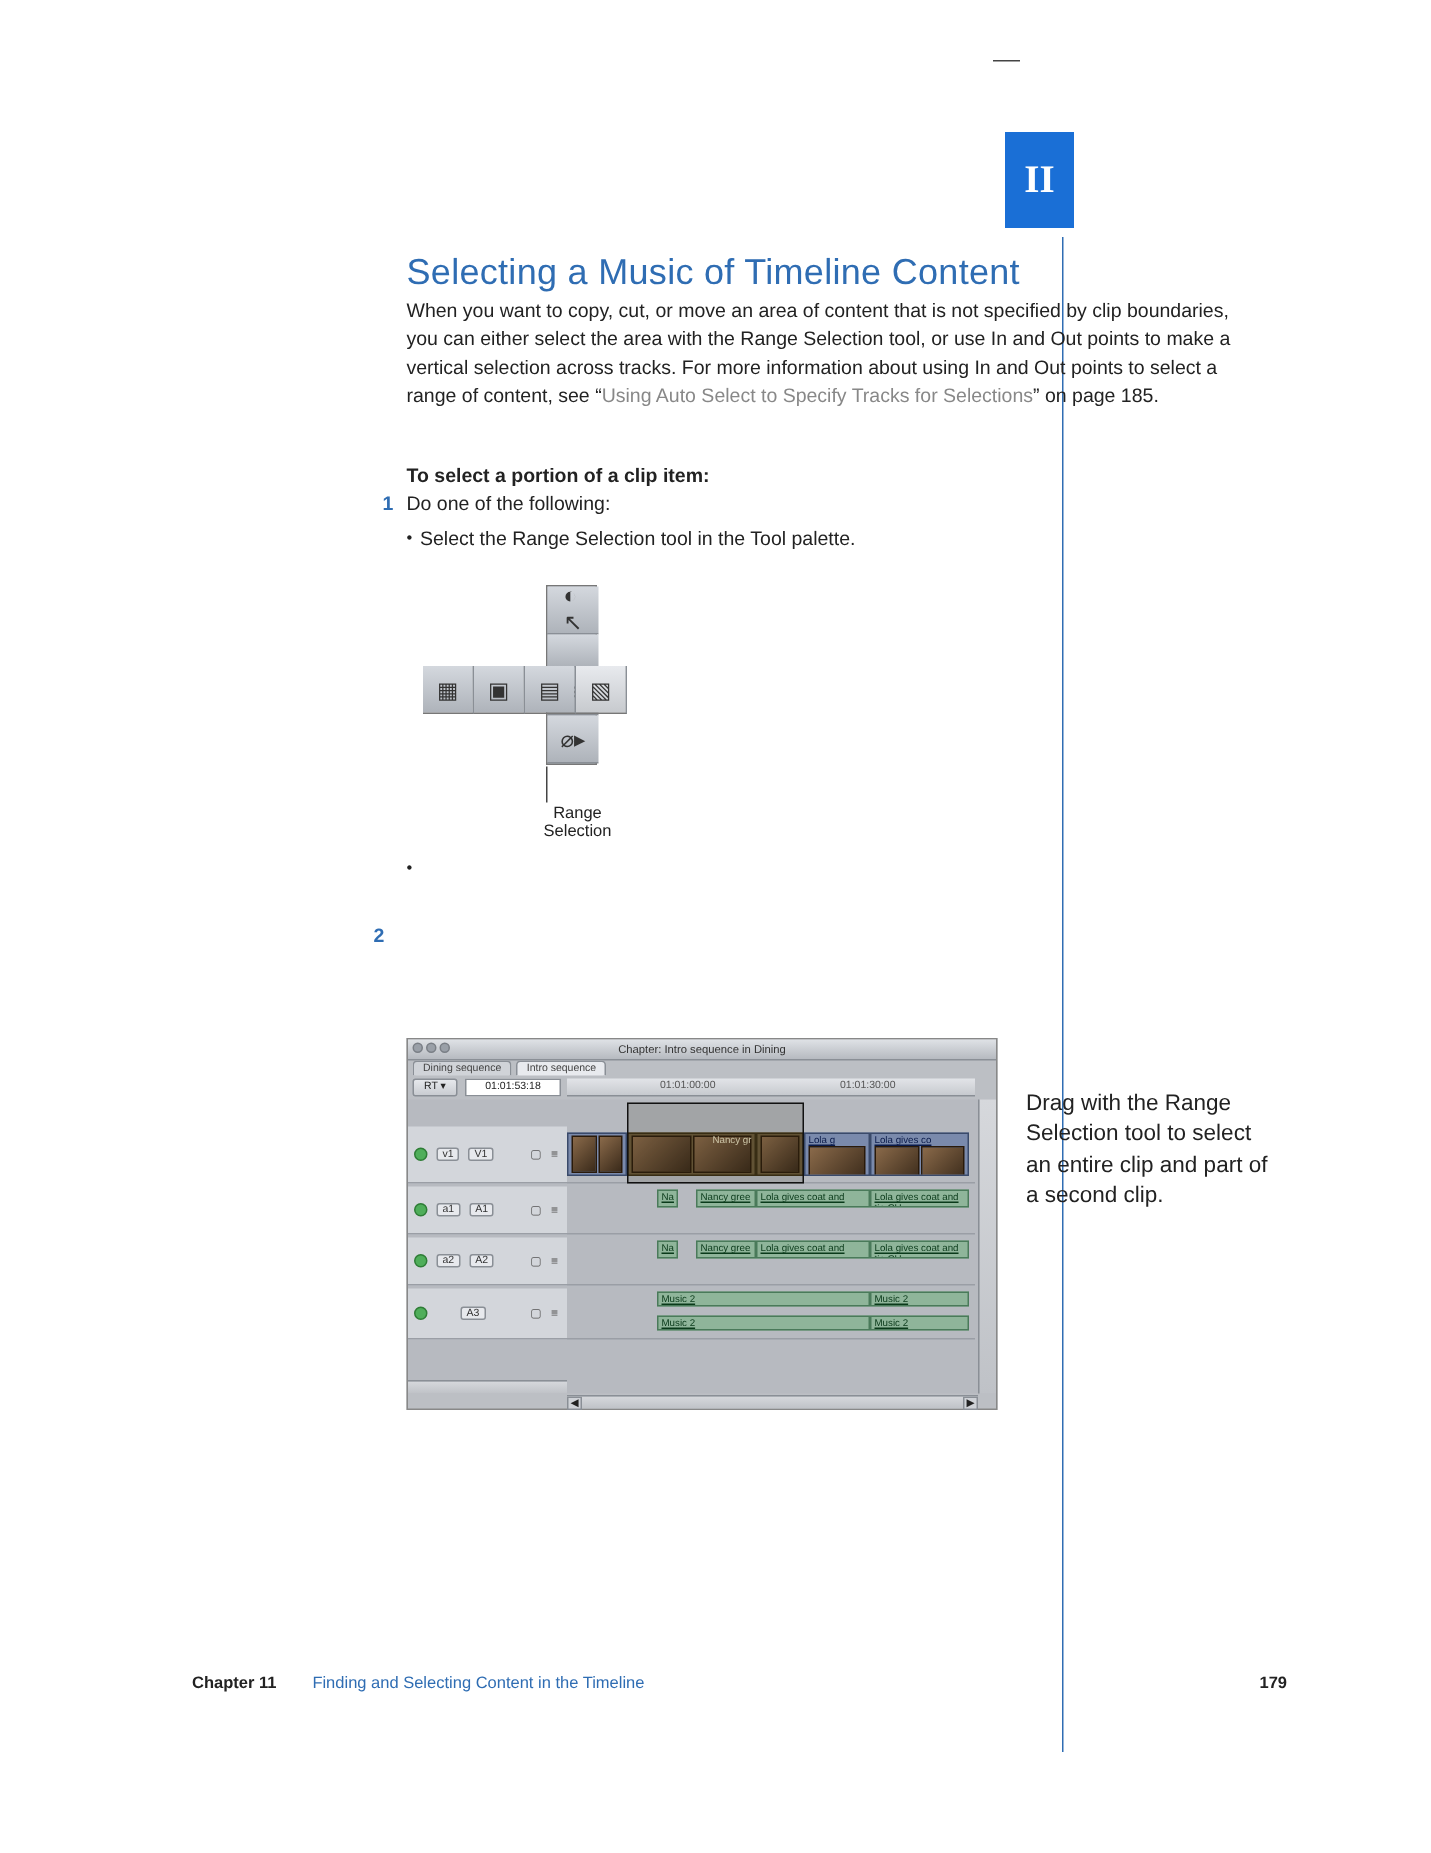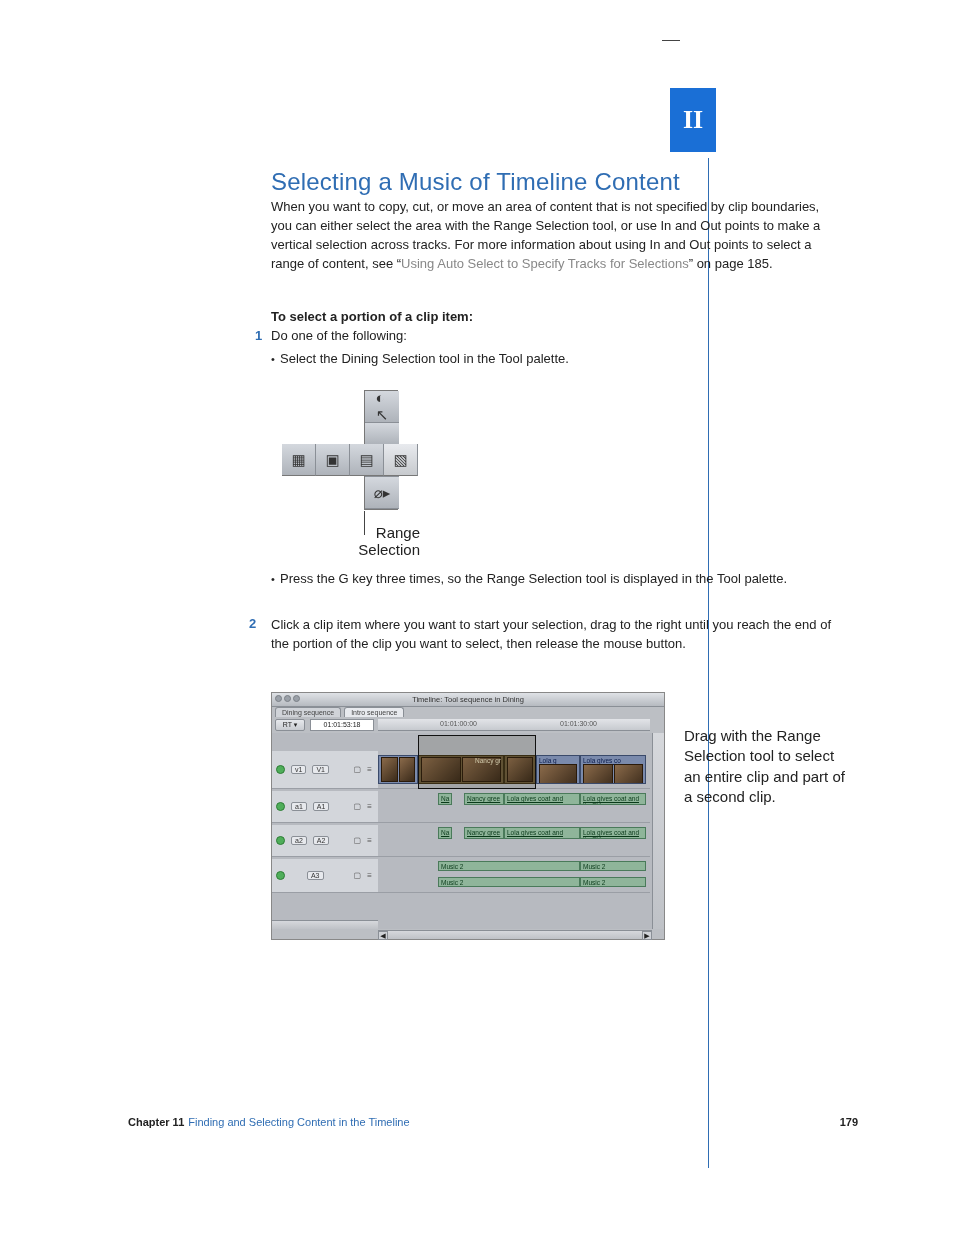--- a/index.html
+++ b/index.html
@@ -20,21 +20,21 @@
   .bullet2 .bullet-dot { left: -9px; }
   .step2-num { left: 249px; top: 616px; }
   .step2-text { position: absolute; left: 271px; top: 616px; width: 560px; font-size: 13px; line-height: 1.45; }
 
   
   .fig1 { position: absolute; left: 282px; top: 390px; width: 120px; height: 150px; }
   .tool-col { position: absolute; left: 82px; top: 0; width: 34px; background: #b8bdc4; border: 1px solid #777; }
   .tool-cell { width: 34px; height: 32px; border-bottom: 1px solid #8a8f96; display:flex; align-items:center; justify-content:center; background:linear-gradient(#d4d8de,#aeb3ba); font-size:15px; color:#333; }
   .tool-row { position: absolute; left: 0; top: 54px; display:flex; }
   .tool-row .tool-cell { border-right:1px solid #8a8f96; border-bottom:1px solid #777; }
-  .fig1-caption { position: absolute; left: 68px; top: 134px; font-size: 15px; text-align: right; width: 70px; }
+  .fig1-caption { position: absolute; left: 68px; top: 146px; font-size: 11px; text-align: center; width: 70px; }
   .lead-line1 { position: absolute; left: 82px; top: 121px; width:1px; height:24px; background:#444; }
 
   
   .fig2 { position: absolute; left: 271px; top: 692px; width: 394px; height: 248px; background: #bcbfc4; border:1px solid #888; font-size: 7px; color:#222; }
   .tl-title { position:absolute; top:0; left:0; right:0; height:14px; background:linear-gradient(#dfe2e6,#b6bac0); text-align:center; font-size:7.5px; line-height:14px; color:#333; border-bottom:1px solid #8a8f96; }
   .tl-dots { position:absolute; left:3px; top:2px; display:flex; gap:2px; }
   .tl-dot { width:7px; height:7px; border-radius:50%; background:#9aa0a8; border:1px solid #7a7f86; }
   .tl-tabs { position:absolute; top:14px; left:3px; display:flex; gap:3px; }
   .tl-tab { background:#d0d3d8; border:1px solid #8a8f96; border-bottom:none; padding:1px 6px; border-radius:3px 3px 0 0; color:#444; }
   .tl-tab.active { background:#e8eaee; }
@@ -66,21 +66,21 @@
   .lead-line2 { position:absolute; top:40px; left:662px; width:18px; height:1px; background:#444; }
   .fig2-caption { position: absolute; left: 684px; top: 726px; width: 170px; font-size: 15px; line-height: 1.35; }
   .sbar-r { position:absolute; right:0; top:40px; bottom:10px; width:12px; background:linear-gradient(#d6d8dc,#bfc2c7); border-left:1px solid #8a8f96; }
   .sbar-b { position:absolute; left:106px; right:12px; bottom:0; height:9px; background:linear-gradient(#d6d8dc,#bfc2c7); border-top:1px solid #8a8f96; }
   .sbar-b .harrow { position:absolute; top:0; width:10px; height:9px; background:#cfd2d7; text-align:center; line-height:8px; font-size:7px; border:1px solid #8a8f96;}
   .btm-ctrl { position:absolute; left:0; bottom:0; width:106px; height:9px; background:linear-gradient(#d6d8dc,#bfc2c7); border-top:1px solid #8a8f96; }
 
   
   .footer { position:absolute; left:128px; bottom:107px; width:730px; font-size:11px; display:flex;text-align:center; }
   .footer .chap { font-weight:700; color:#222; }
-  .footer .chtitle { color:#2f6db3; margin-left:4px; }
+  .footer .chtitle { color:#2f6db3; margin-left:24px; }
   .footer .pno { margin-left:auto; font-weight:700; color:#222; }
   .side-rule { position:absolute; right:95px; top:158px; width:1px; height:1010px; background:#2f6db3; }
 </style>
 </head>
 <body>
 
 <div class="page">
   <div class="side-rule"></div>
   <div class="tab">II</div>
 
@@ -90,21 +90,21 @@
     <span>When you want to copy, cut, or move an area of content that is not specified by clip boundaries, you can either select the area with the Range Selection tool, or use In and Out points to make a vertical selection across tracks. For more information about using In and Out points to select a range of content, see “</span><span class="xref">Using Auto Select to Specify Tracks for Selections</span><span>” on page 185.</span>
   </div>
 
   <div class="bold-line">To select a portion of a clip item:</div>
 
   <div class="step-num step1-num">1</div>
   <div class="step1-text">Do one of the following:</div>
 
   <div class="bullet1">
     <span class="bullet-dot">•</span>
-    <span>Select the Dining Selection tool in the Tool palette.</span>
+    <span>Select the Range Selection tool in the Tool palette.</span>
   </div>
 
   <div class="fig1">
     <div class="tool-col">
       <div class="tool-cell">
           <span>◐<br>↖</span>
         </div>
       <div class="tool-cell" style="height:22px"></div>
       <div class="tool-cell">
           <span>➔</span>
@@ -126,34 +126,32 @@
       <div class="tool-cell" style="background:linear-gradient(#e8eaee,#c7cace);">
           <span>▧</span>
         </div>
     </div>
     <div class="lead-line1"></div>
     <div class="fig1-caption">Range Selection</div>
   </div>
 
   <div class="bullet2">
     <span class="bullet-dot">•</span>
-    <span>Press the G key three times, so the Range Selection tool is displayed in the Tool palette.</span>
   </div>
 
   <div class="step-num step2-num">2</div>
-  <div class="step2-text">Click a clip item where you want to start your selection, drag to the right until you reach the end of the portion of the clip you want to select, then release the mouse button.</div>
 
   <div class="fig2">
     <div class="tl-title">
       <div class="tl-dots">
         <div class="tl-dot"></div>
         <div class="tl-dot"></div>
         <div class="tl-dot"></div>
       </div>
-      <span>Timeline: Tool sequence in Dining</span>
+      <span>Chapter: Intro sequence in Dining</span>
     </div>
     <div class="tl-tabs">
       <div class="tl-tab">Dining sequence</div>
       <div class="tl-tab active">Intro sequence</div>
     </div>
     <div class="tl-rtbar">RT ▾</div>
     <div class="tl-curtc">01:01:53:18</div>
     <div class="tl-ruler">
       <span class="tl-tc1">01:01:00:00</span>
       <span class="tl-tc2">01:01:30:00</span>

